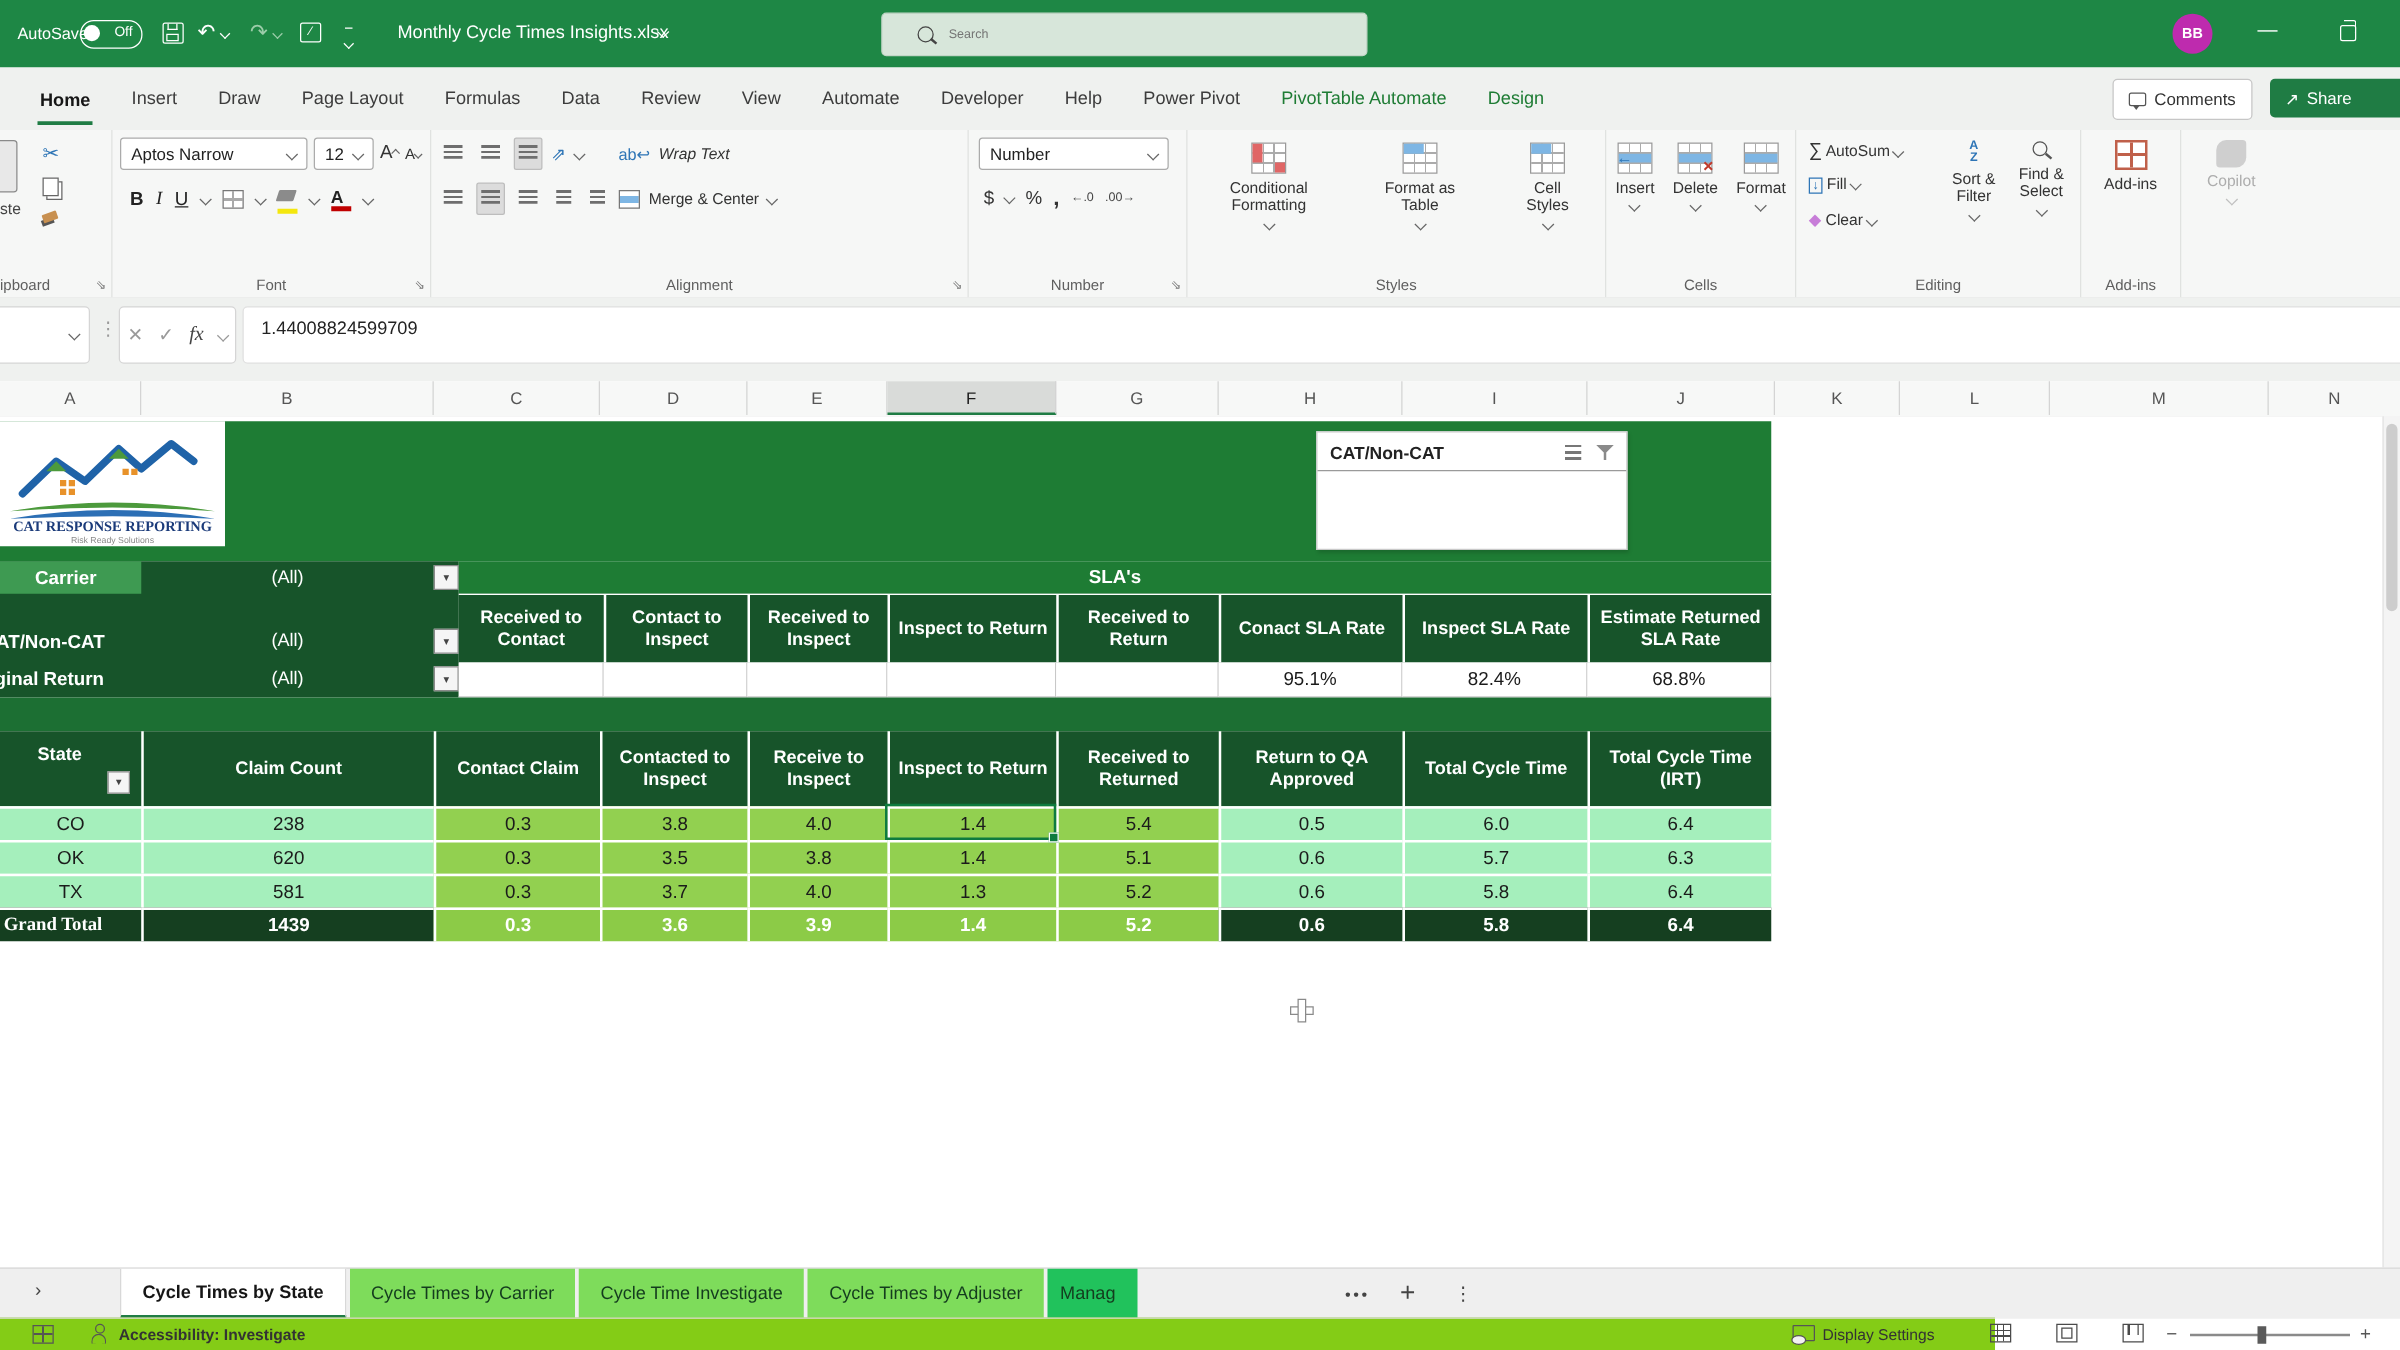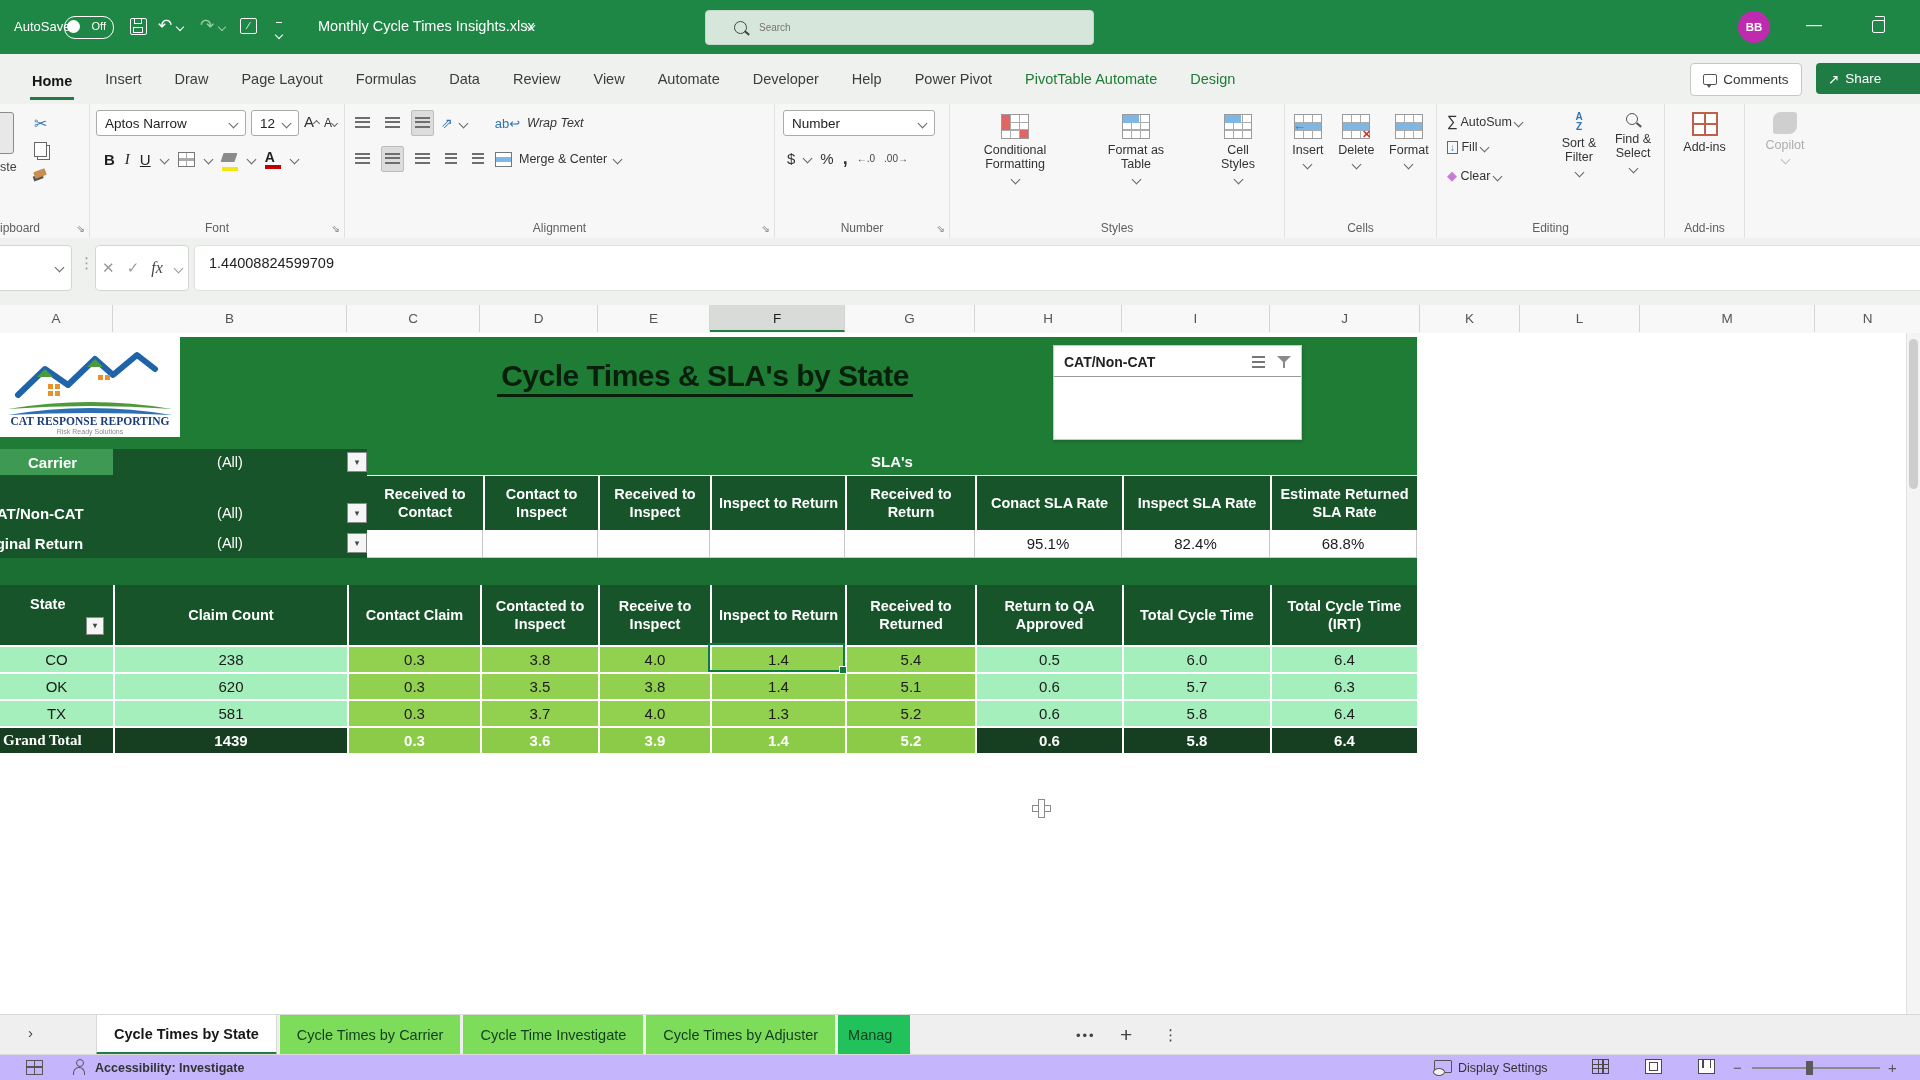--- a/index.html
+++ b/index.html
@@ -125,21 +125,21 @@
   .vscroll{position:absolute;left:1906px;top:333px;width:14px;height:681px;background:#F4F4F4;border-left:1px solid #E2E2E2;}
   .vthumb{position:absolute;left:2px;top:6px;width:9px;height:150px;background:#CDCDCD;border-radius:5px;}
   
   .tabsbar{position:absolute;left:0;top:1014px;width:1920px;height:40px;background:#EFEFEF;border-top:1px solid #D8D8D8;font-size:14.5px;}
   .stabs{position:absolute;left:96px;top:0;height:40px;display:flex;align-items:stretch;gap:3px;}
   .stab{display:flex;align-items:center;padding:0 17px;color:#143C1E;background:#7EDC5B;white-space:nowrap;}
   .stab.active{background:#fff;color:#161616;font-weight:bold;border:1px solid #D8D8D8;border-top:none;border-bottom:3px solid #1F7C44;box-sizing:border-box;}
   .stab.manage{background:#21C25C;width:62px;overflow:hidden;padding:0 0 0 10px;}
   .tctl{position:absolute;top:0;height:40px;display:flex;align-items:center;color:#444;}
   
-  .status{position:absolute;left:0;top:1054px;width:1920px;height:26px;background:#c4b5fd;border-top:1px solid #DCDCDC;font-size:12.5px;color:#333;}
+  .status{position:absolute;left:0;top:1054px;width:1596px;height:26px;background:#84cc16;border-top:1px solid #DCDCDC;font-size:12.5px;color:#333;}
   .sicon{position:absolute;top:5px;width:15px;height:13px;border:1.3px solid #555;background:
     linear-gradient(to right,transparent 45%,#555 45% 55%,transparent 55%),
     linear-gradient(to bottom,transparent 40%,#555 40% 55%,transparent 55%);}
   .person{position:absolute;top:4px;width:14px;height:16px;}
   .person:before{content:"";position:absolute;left:4px;top:0;width:6px;height:6px;border:1.3px solid #555;border-radius:50%;}
   .person:after{content:"";position:absolute;left:1px;top:8px;width:10px;height:7px;border:1.3px solid #555;border-bottom:none;border-radius:6px 6px 0 0;}
   .viewic{position:absolute;top:4px;width:17px;height:15px;border:1.4px solid #4a4a4a;background:#fff;box-sizing:border-box;}
   .viewic.grid{background:linear-gradient(to right,transparent 30%,#4a4a4a 30% 38%,transparent 38% 62%,#4a4a4a 62% 70%,transparent 70%),linear-gradient(to bottom,transparent 30%,#4a4a4a 30% 40%,transparent 40% 62%,#4a4a4a 62% 72%,transparent 72%);}
   .viewic.pl:before{content:"";position:absolute;left:3px;top:2px;right:3px;bottom:2px;border:1.2px solid #4a4a4a;}
   .viewic.pb:before{content:"";position:absolute;left:3px;top:0;width:1.5px;height:8px;background:#4a4a4a;}
@@ -410,21 +410,20 @@
         <rect x="48" y="54" width="5" height="5" fill="#E8922A"></rect>
           <rect x="55" y="54" width="5" height="5" fill="#E8922A"></rect>
         <rect x="98" y="38" width="5" height="5" fill="#E8922A"></rect>
           <rect x="105" y="38" width="5" height="5" fill="#E8922A"></rect>
         <path d="M8,72 Q90,58 172,72 Q90,66 8,72 Z" fill="#4C9A3C"></path>
         <path d="M8,78 Q90,64 172,78 Q90,74 8,78 Z" fill="#2C6FB5"></path>
         <text x="90" y="88" text-anchor="middle" font-size="11.5" font-weight="bold" fill="#1B3B7A" font-family="Liberation Serif, serif">CAT RESPONSE REPORTING</text>
         <text x="90" y="97" text-anchor="middle" font-size="7" fill="#8a8a8a" font-family="Liberation Sans, sans-serif">Risk Ready Solutions</text>
       </svg>
     </div>
-    <div class="sheet-title"><span>Cycle Times &amp; SLA's by State</span></div>
 
     <div class="slicer">
       <div class="slicer-head">
         <span class="slicer-title">CAT/Non-CAT</span>
         <span class="msbars" style="margin-right:12px;"></span>
         <span class="funnel"></span>
       </div>
     </div>
 
     <div class="fpanel">

